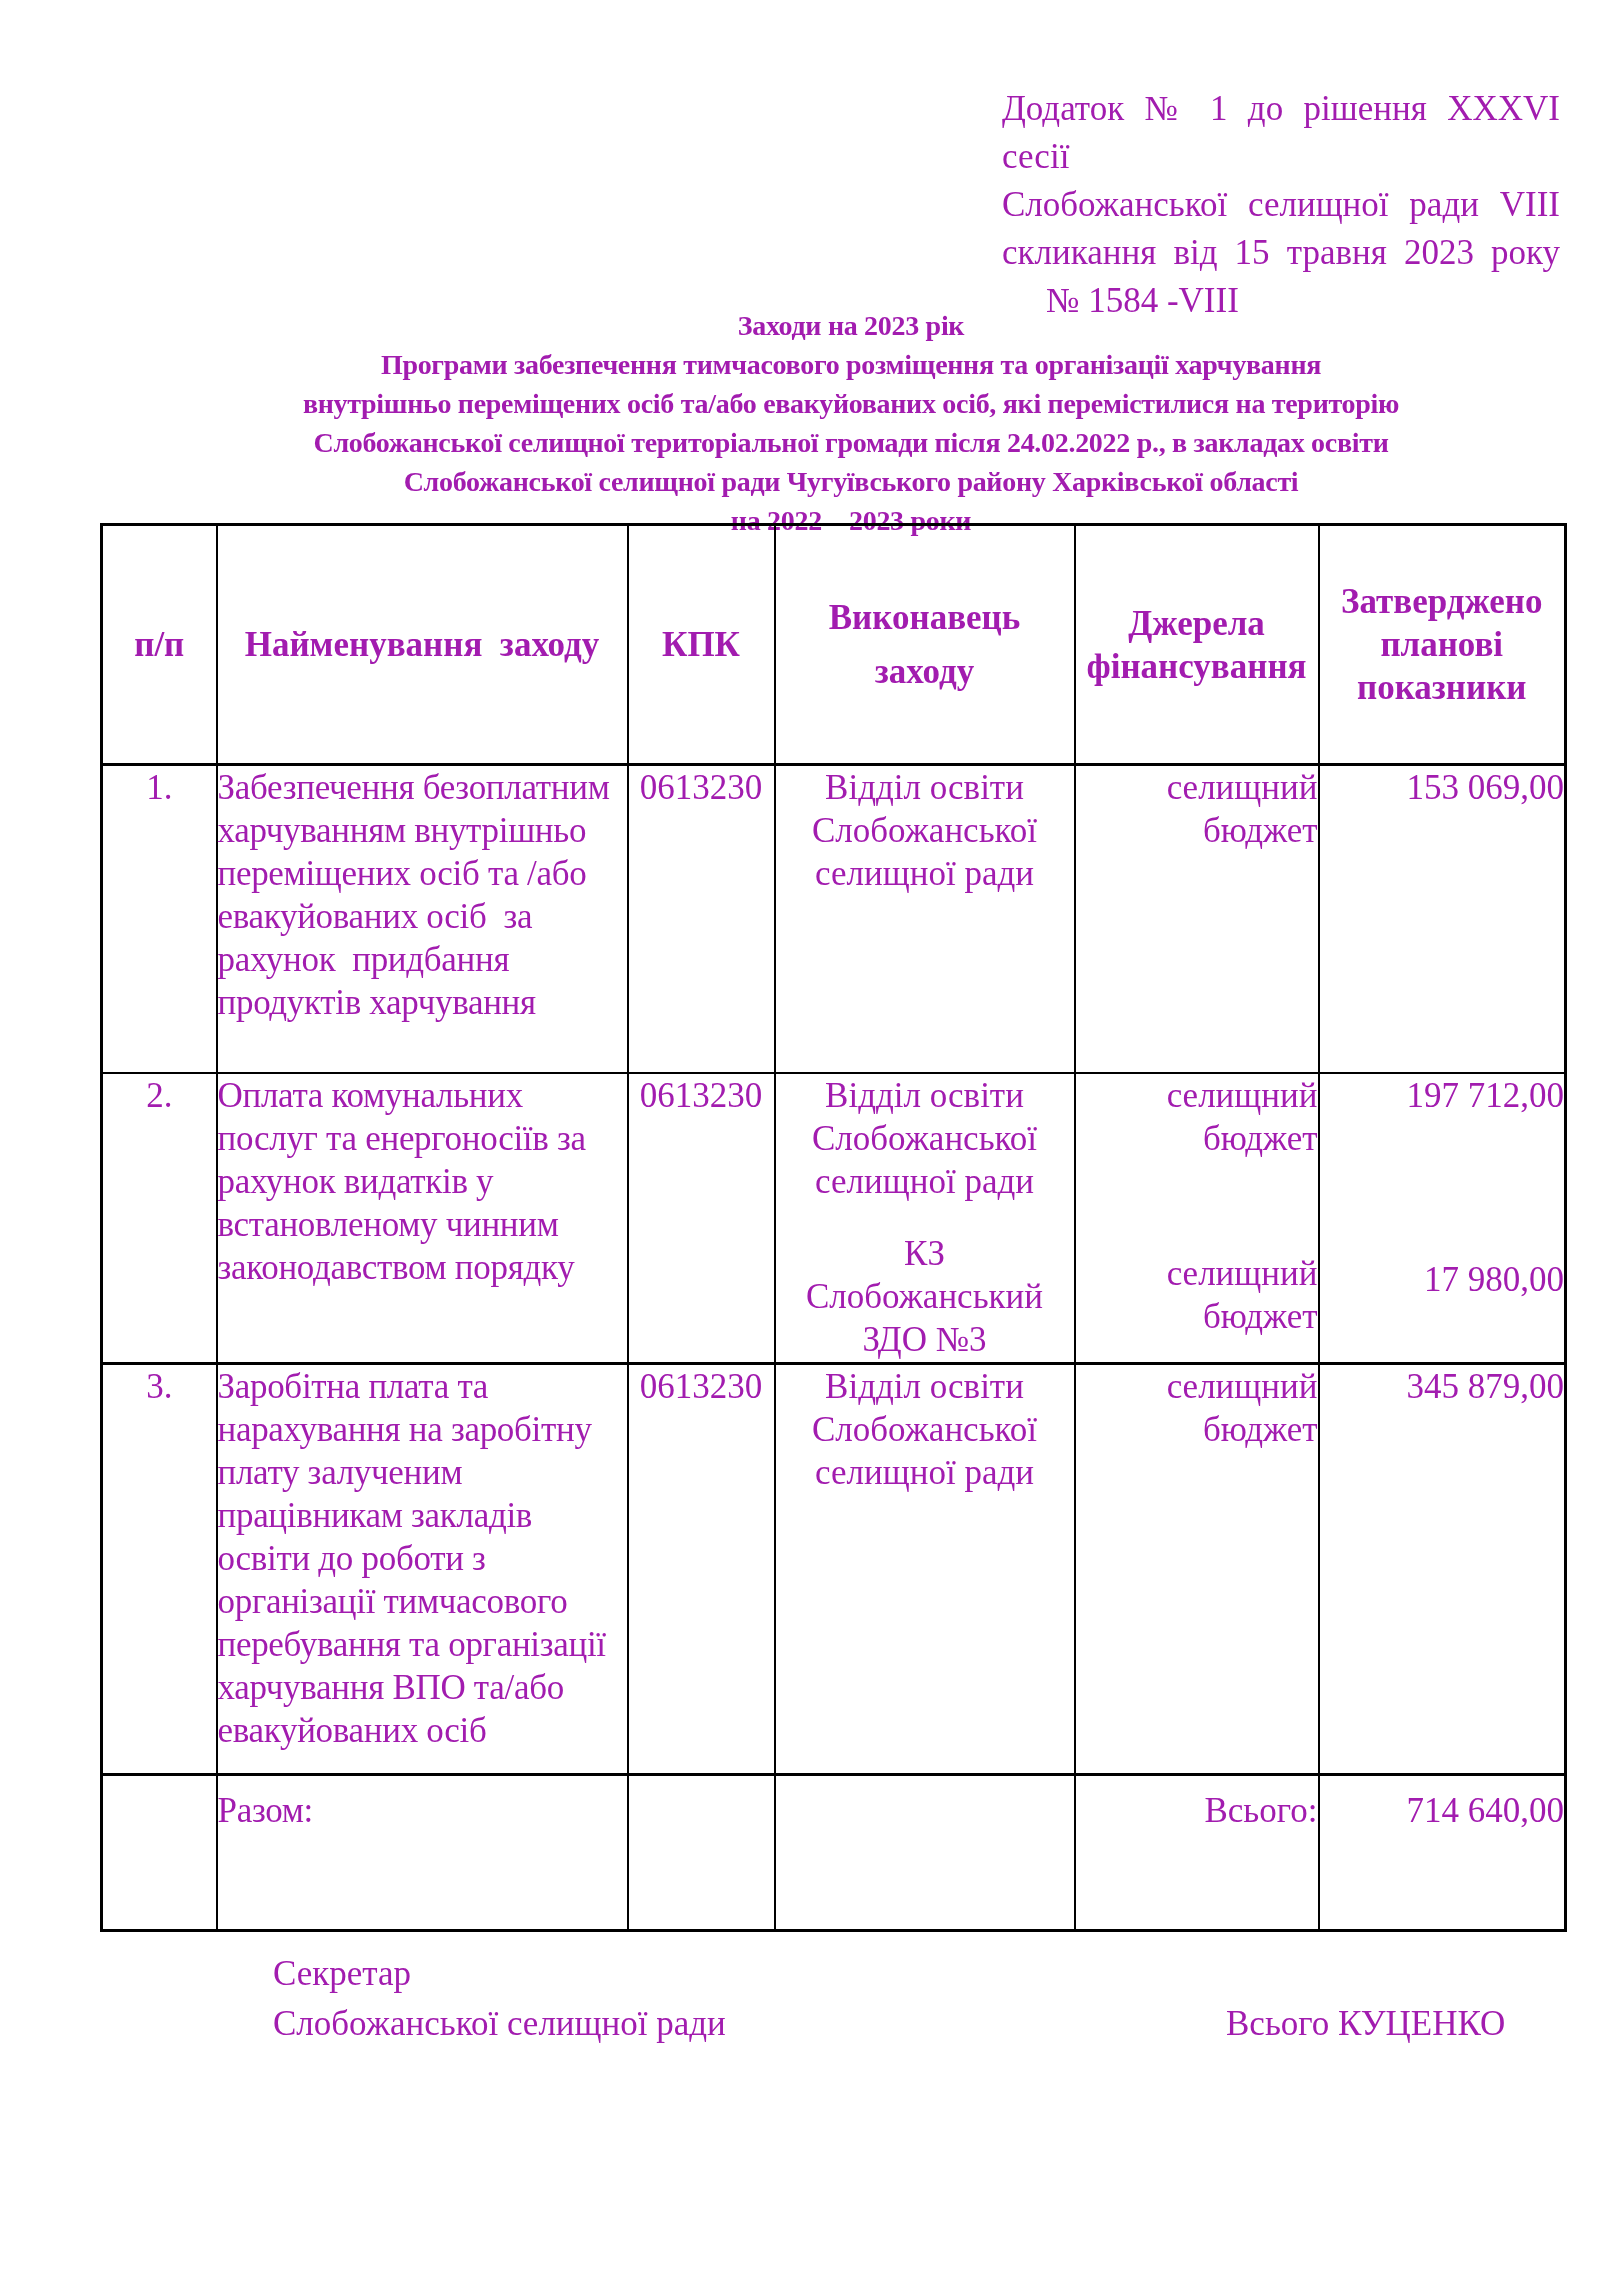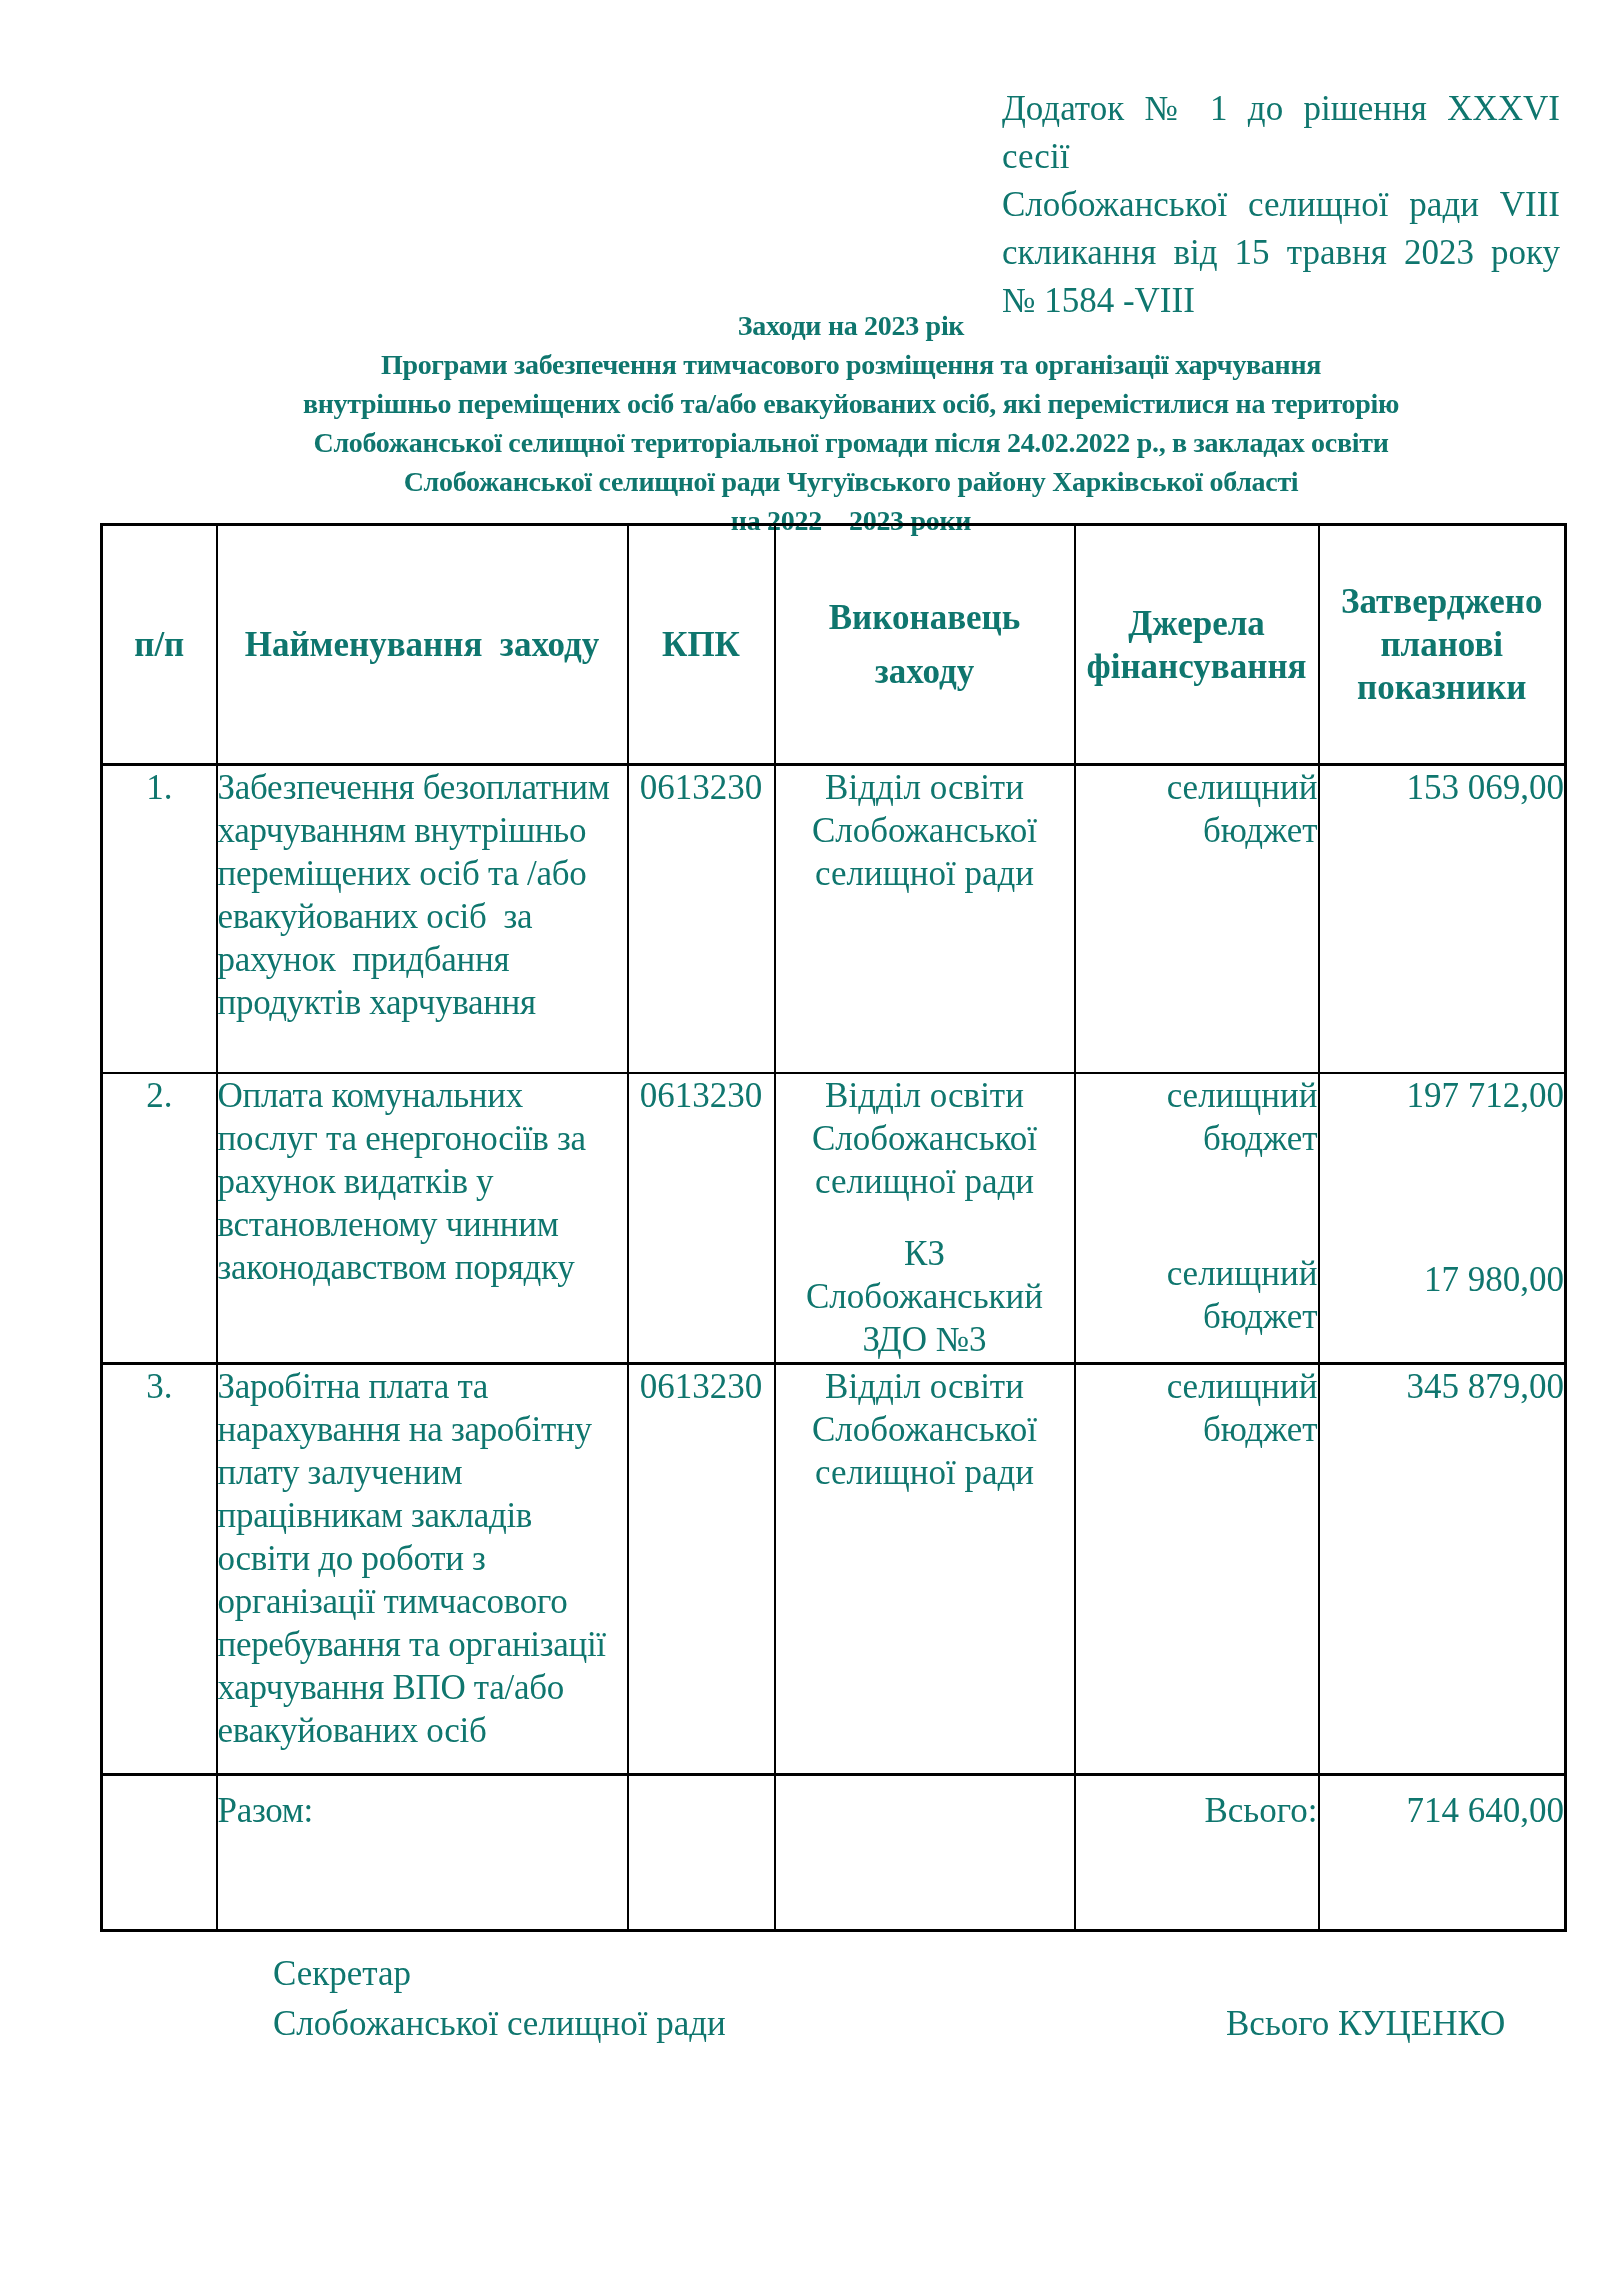--- a/index.html
+++ b/index.html
@@ -1,42 +1,42 @@
 <!DOCTYPE html>
 <html style="font-size:10.5px"><head>
 <meta charset="utf-8">
 <style>
   html, body { margin: 0; padding: 0; background: #ffffff; }
   .page {
     position: relative;
     width: 1623px;
     height: 2295px;
     background: #ffffff;
-    color: #0f766e;
+    color: #a21caf;
     font-family: "Liberation Serif", "DejaVu Serif", serif;
     font-size: 35px;
     overflow: hidden;
   }
   .pre { white-space: pre; }
   .preline { white-space: pre-line; margin-left: 40px; }
 
   
   .annex {
     position: absolute;
     left: 1002px;
     top: 85px;
     width: 558px;
     line-height: 48px;
   }
   .annex-just {
     text-align: justify;
     text-align-last: justify;
     white-space: pre-line;
   }
-  .annex-num { text-align: left; white-space: pre; }
+  .annex-num { text-align: left; white-space: pre; margin-left: 44px; }
 
   
   .title {
     position: absolute;
     left: 105px;
     top: 306px;
     width: 1492px;
     text-align: center;
     font-weight: bold;
     font-size: 28px;

